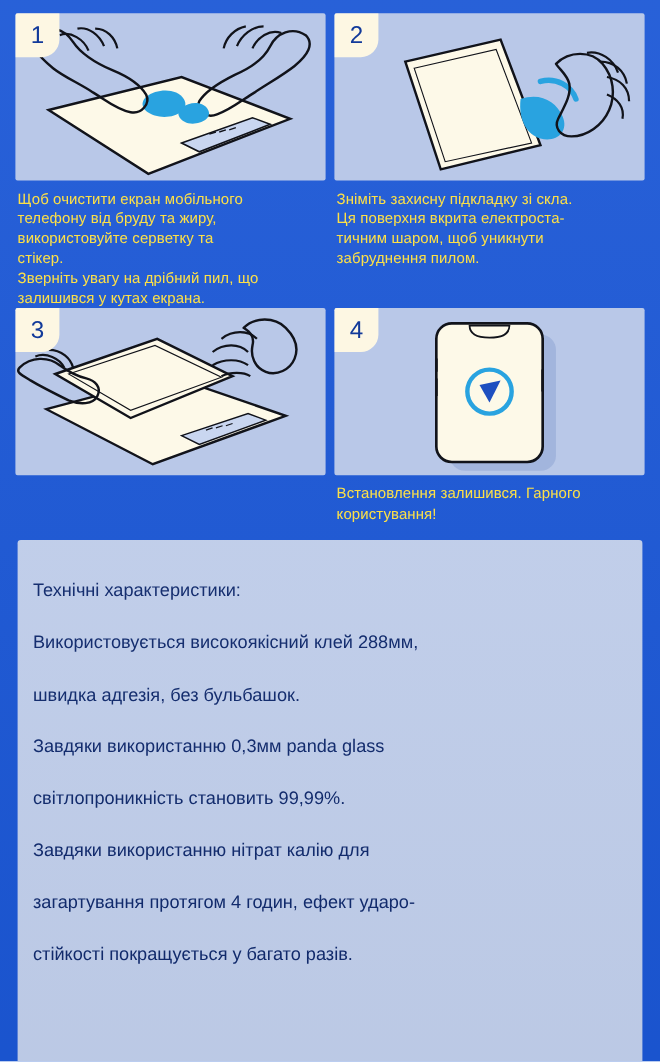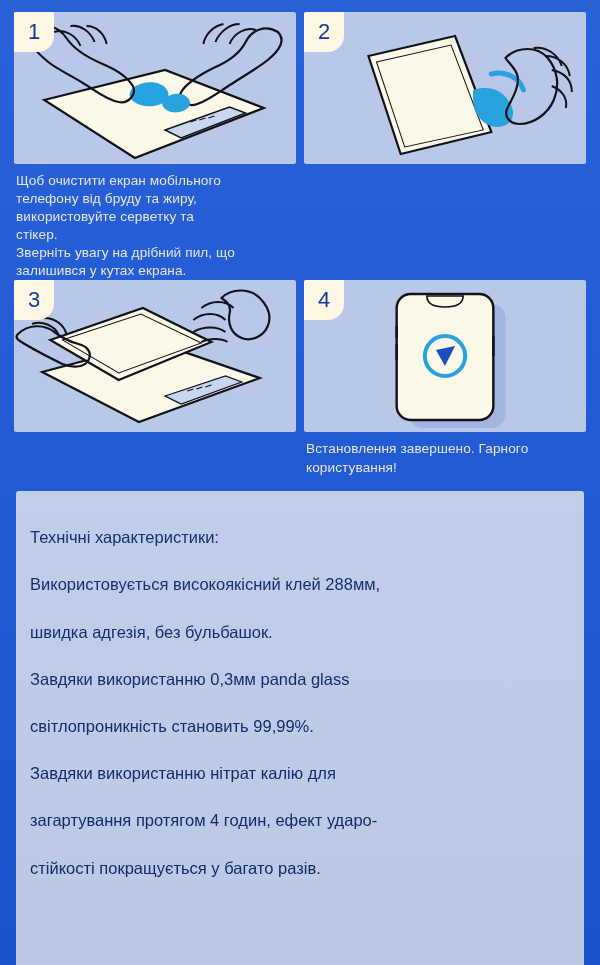--- a/index.html
+++ b/index.html
@@ -68,21 +68,21 @@
     z-index: 3;
     font-family: "Liberation Sans", sans-serif;
   }
   .illus svg {
     position: absolute;
     left: 0; top: 0;
     width: 100%;
     height: 100%;
   }
   .caption {
-    color: #e5e5e5;
+    color: #fde047;
     font-size: 13.6px;
     line-height: 1.33;
     padding: 8px 2px 0 2px;
     white-space: pre-line;
     letter-spacing: 0.1px;
   }
 
   .spec {
     margin: 14px 6px 0 6px;
     background: #c3d1ee;
@@ -148,20 +148,24 @@
           <path d="M168 78 C186 72, 200 80, 206 94 C212 108, 200 118, 186 114 C174 110, 166 98, 168 78 Z" fill="#29a3e0"></path>
           <path d="M186 62 C200 58, 214 66, 218 78" fill="none" stroke="#29a3e0" stroke-width="5" stroke-linecap="round"></path>
 
           <path d="M200 46 C212 34, 232 34, 242 46 C252 58, 254 74, 248 88 C242 102, 228 112, 214 112 C204 112, 198 104, 202 96 C208 84, 214 74, 212 64 C210 56, 204 52, 200 46 Z" fill="none" stroke="#11131a" stroke-width="2.2" stroke-linejoin="round"></path>
           <path d="M228 36 C240 34, 252 42, 256 54" fill="none" stroke="#11131a" stroke-width="2"></path>
           <path d="M240 44 C252 44, 262 52, 264 64" fill="none" stroke="#11131a" stroke-width="2"></path>
           <path d="M246 58 C258 60, 266 68, 266 80" fill="none" stroke="#11131a" stroke-width="2"></path>
           <path d="M246 74 C256 78, 262 86, 260 96" fill="none" stroke="#11131a" stroke-width="2"></path>
         </svg>
       </div>
+      <div class="caption">Зніміть захисну підкладку зі скла.
+Ця поверхня вкрита електроста-
+тичним шаром, щоб уникнути
+забруднення пилом.</div>
     </div>
 
     <div class="step">
       <div class="illus tall">
         <div class="badge">3</div>
         <svg viewBox="0 0 280 152" preserveAspectRatio="none">
 
           <path d="M28 92 L140 62 L244 98 L124 142 Z" fill="#fdf9e8" stroke="#11131a" stroke-width="2.2"></path>
           <path d="M150 116 L210 96 L226 102 L166 124 Z" fill="#c9d6f0" stroke="#11131a" stroke-width="1.3"></path>
           <line x1="172" y1="111" x2="178" y2="109" stroke="#11131a" stroke-width="1.1"></line>
@@ -195,21 +199,21 @@
           <path d="M122 16 L158 16 C158 24, 150 27, 140 27 C130 27, 122 24, 122 16 Z" fill="#fdf9e8" stroke="#11131a" stroke-width="1.6"></path>
 
           <circle cx="140" cy="76" r="20" fill="none" stroke="#29a3e0" stroke-width="4"></circle>
           <path d="M131 70 L140 86 L150 66 Z" fill="#1e4fc0"></path>
 
           <line x1="92" y1="46" x2="92" y2="58" stroke="#11131a" stroke-width="2.4"></line>
           <line x1="92" y1="64" x2="92" y2="80" stroke="#11131a" stroke-width="2.4"></line>
           <line x1="188" y1="56" x2="188" y2="76" stroke="#11131a" stroke-width="2.4"></line>
         </svg>
       </div>
-      <div class="caption">Встановлення завершено. Гарного
+      <div class="caption">Встановлення залишився. Гарного
 користування!</div>
     </div>
 
   </div>
 
   <div class="spec">
     <span class="spec-line">Технічні характеристики:</span>
     <span class="spec-line">Використовується високоякісний клей 288мм,</span>
     <span class="spec-line">швидка адгезія, без бульбашок.</span>
     <span class="spec-line">Завдяки використанню 0,3мм panda glass</span>

